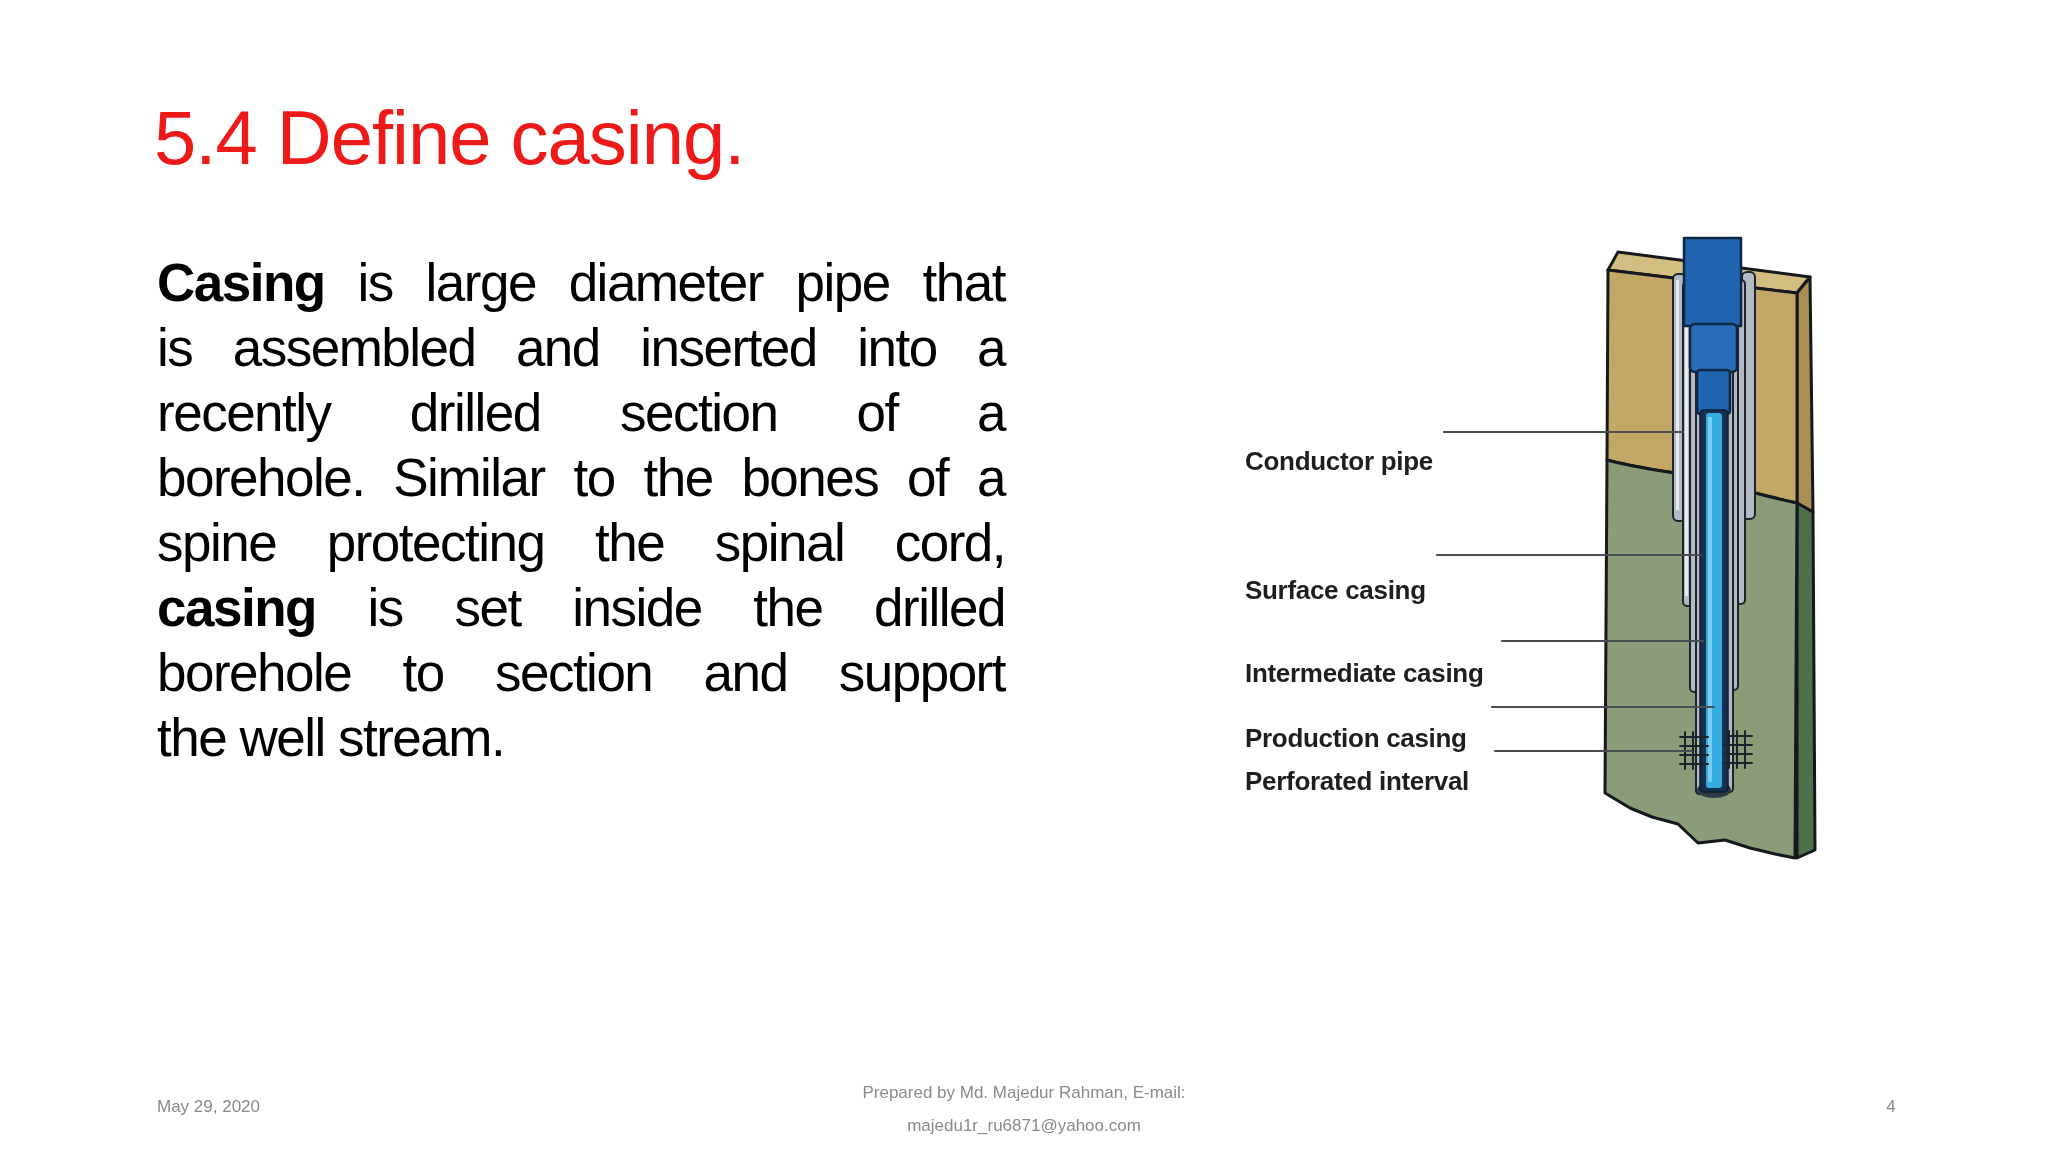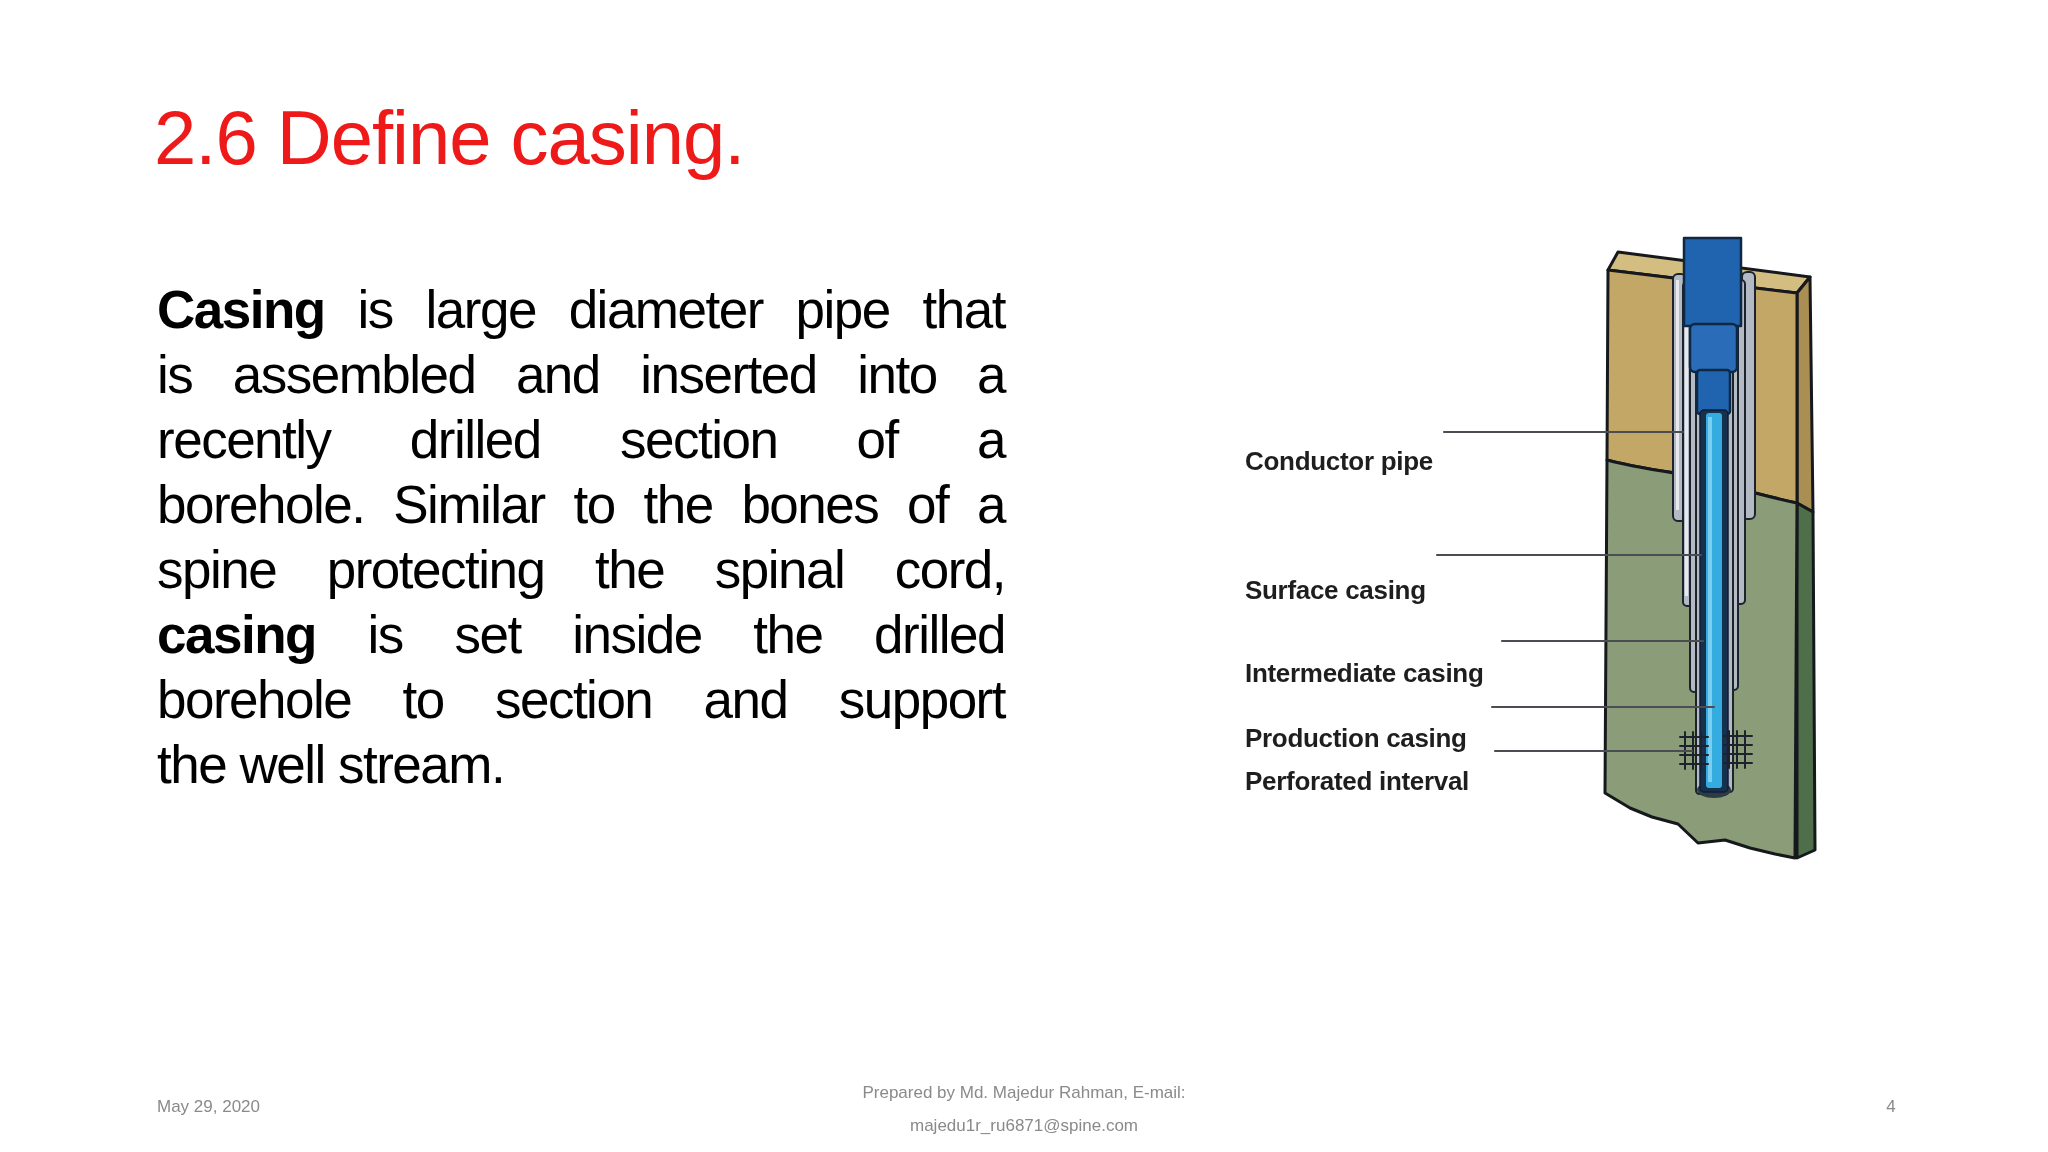--- a/index.html
+++ b/index.html
@@ -20,21 +20,20 @@
     white-space:nowrap;
   }
   .body-text{
     position:absolute;
     left:157px;top:250px;
     width:848px;
     font-size:53px;
     line-height:65px;
     letter-spacing:-1.5px;
     color:#000;
-    margin-top:27px;
   }
   .body-line{
     text-align:justify;
     text-align-last:justify;
     white-space:nowrap;
   }
   .body-line.last{
     text-align:center;
     text-align-last:left;
   }
@@ -73,21 +72,21 @@
   .footer-page{
     position:absolute;left:1861px;top:20px;width:60px;
     text-align:center;line-height:30px;
   }
 </style>
 </head>
 <body>
 
 <div class="slide">
 
-  <div class="title" style="color: rgb(238, 26, 26);">2.6 Define casing.</div>
+  <div class="title" style="color: rgb(238, 26, 26);">5.4 Define casing.</div>
 
   <div class="body-text" style="color: rgb(0, 0, 0);">
     <div class="body-line"><b>Casing</b><span> is large diameter pipe that</span></div>
     <div class="body-line"><b></b><span>is assembled and inserted into a</span></div>
     <div class="body-line"><b></b><span>recently drilled section of a</span></div>
     <div class="body-line"><b></b><span>borehole. Similar to the bones of a</span></div>
     <div class="body-line"><b></b><span>spine protecting the spinal cord,</span></div>
     <div class="body-line"><b>casing</b><span> is set inside the drilled</span></div>
     <div class="body-line"><b></b><span>borehole to section and support</span></div>
     <div class="body-line last"><b></b><span>the well stream.</span></div>
@@ -157,18 +156,18 @@
     <div class="dlabel" style="top:329px">Surface casing</div>
     <div class="dlabel" style="top:412px">Intermediate casing</div>
     <div class="dlabel" style="top:477px">Production casing</div>
     <div class="dlabel" style="top:520px">Perforated interval</div>
   </div>
 
   <div class="footer" style="color: rgb(138, 138, 138);">
     <div class="footer-date">May 29, 2020</div>
     <div class="footer-center">
       <div>Prepared by Md. Majedur Rahman, E-mail:</div>
-      <div>majedu1r_ru6871@spine.com</div>
+      <div>majedu1r_ru6871@yahoo.com</div>
     </div>
     <div class="footer-page">4</div>
   </div>
 
 </div>
 
 </body></html>

